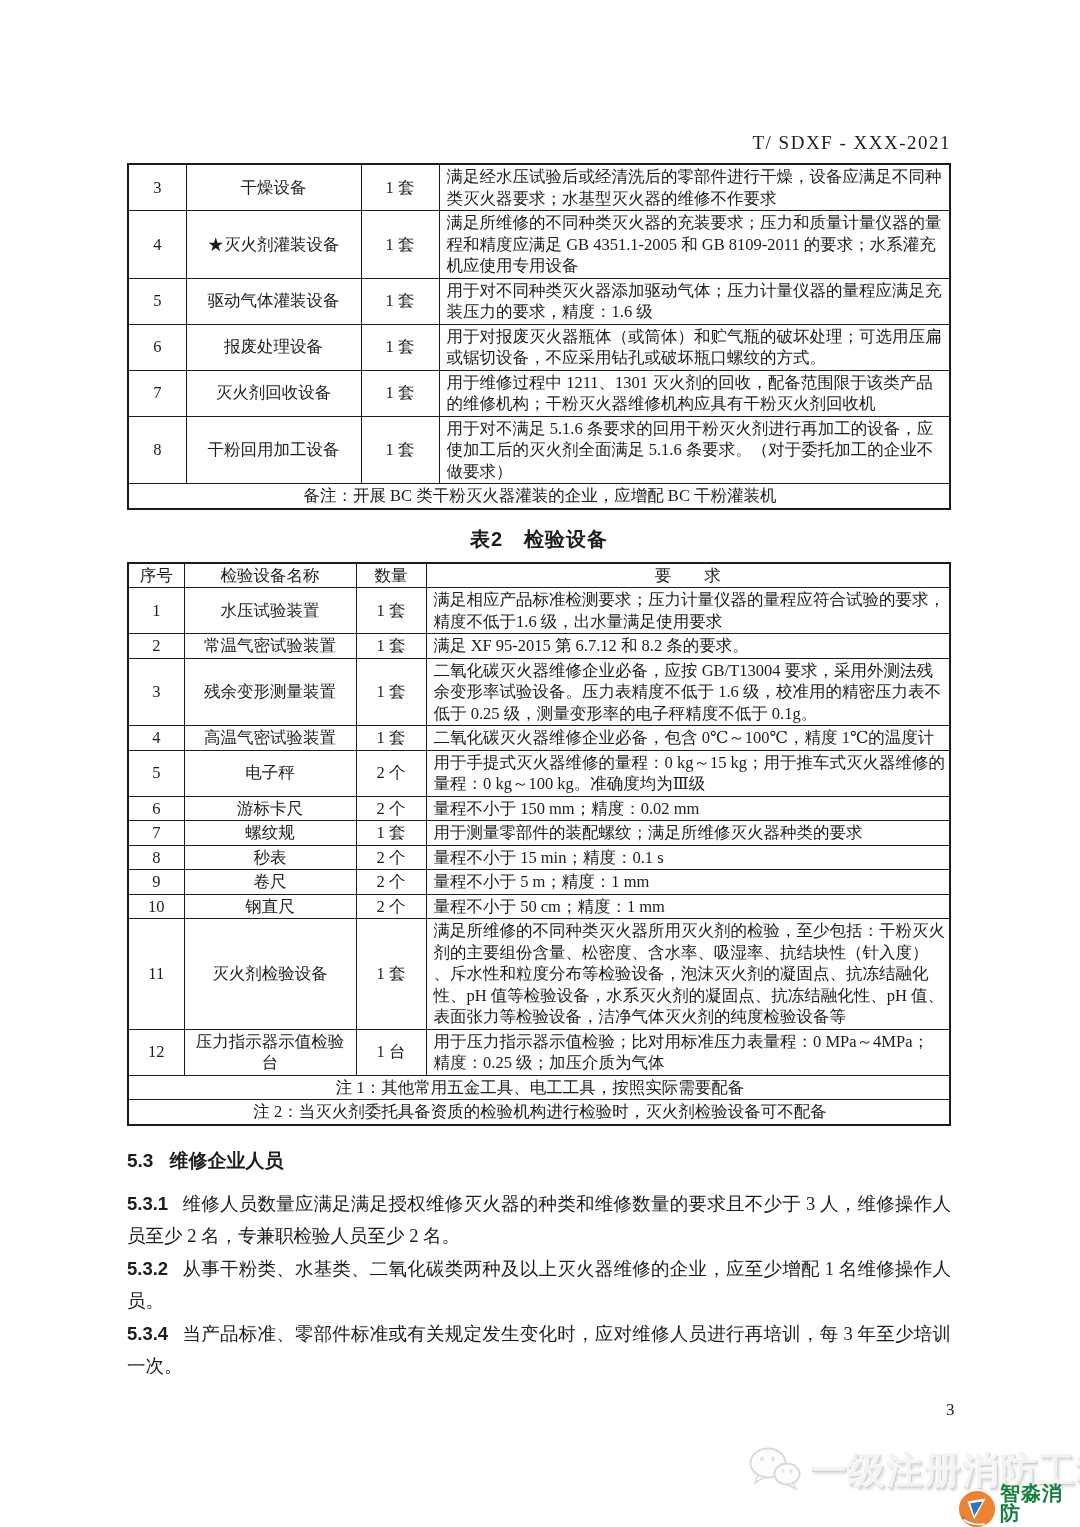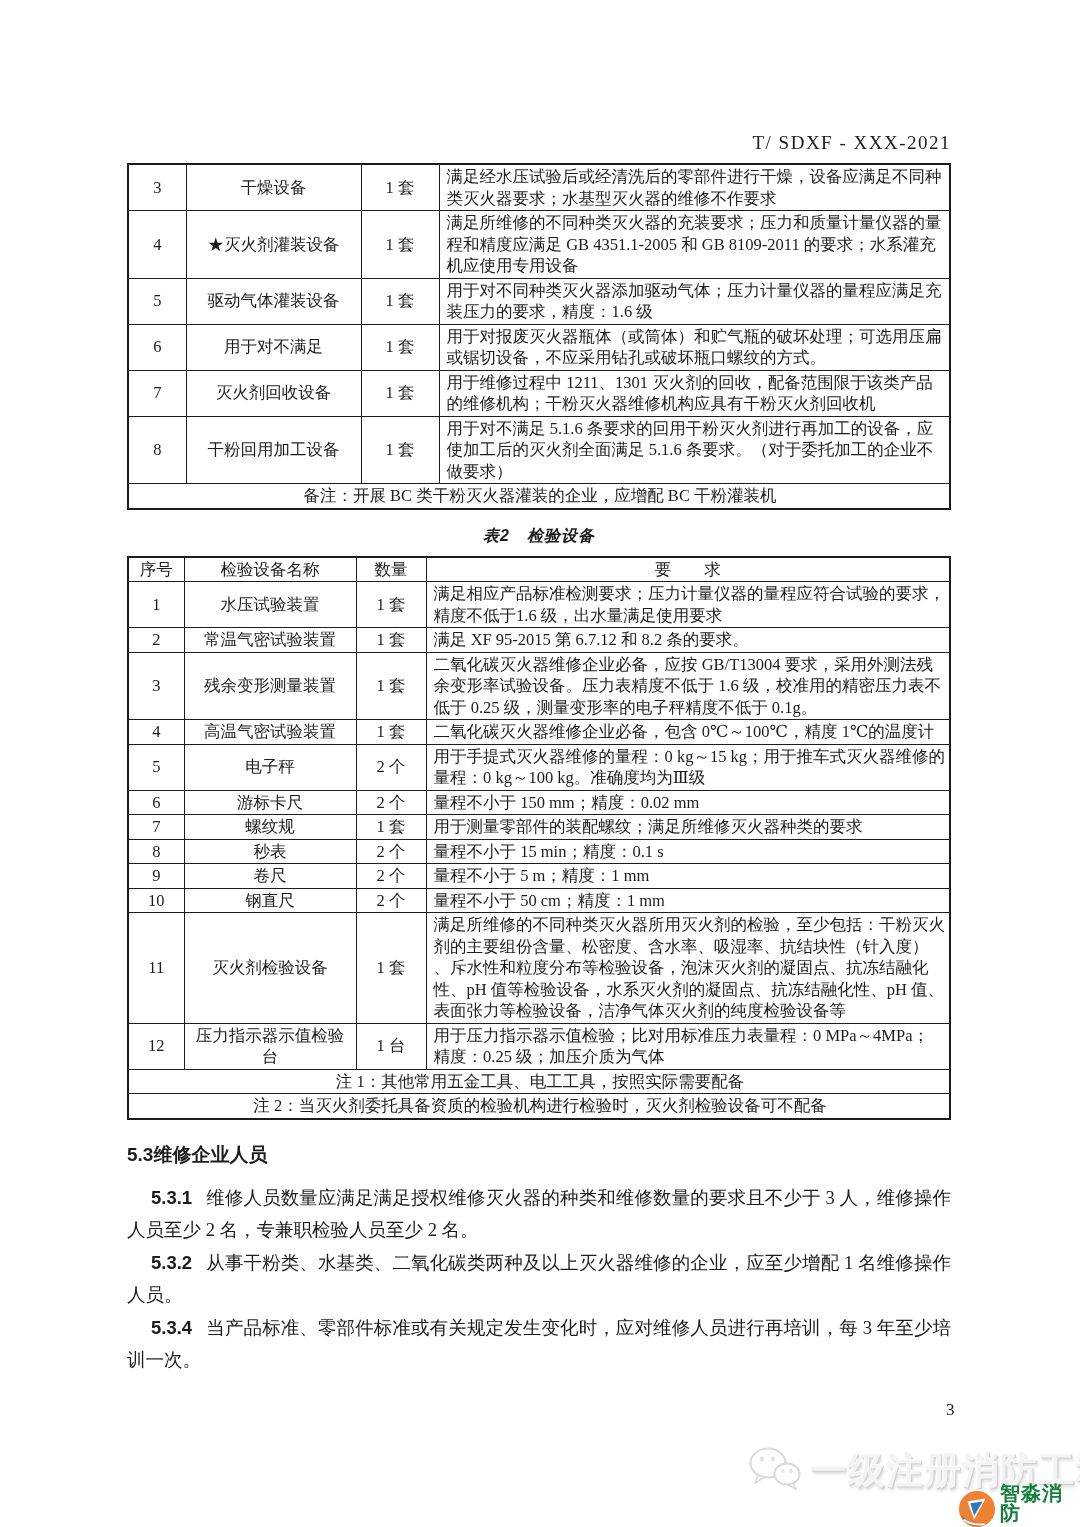--- a/index.html
+++ b/index.html
@@ -16,30 +16,30 @@
   .tbl { margin-top:9px; border:2px solid #1c1c1c; }
   .tbl td { border:1px solid #1c1c1c; padding:1px 5px; line-height:21.5px; vertical-align:middle; }
   .c-no   { text-align:center; }
   .c-name { text-align:center; }
   .c-qty  { text-align:center; }
   .c-req  { text-align:left; padding-left:7px !important; padding-right:4px !important; }
   .full-note td { text-align:center; padding-left:7px !important; }
   .hdr td { text-align:center; font-weight:normal; }
   .tbl2-title {
     text-align:center; font-family:"Liberation Sans","DejaVu Sans",sans-serif;
-    font-weight:bold; font-size:16px; margin:16px 0 8px 0; letter-spacing:1px;font-style:italic;
+    font-weight:bold; font-size:20px; margin:16px 0 8px 0; letter-spacing:1px;
   }
   .sec-heading {
     font-family:"Liberation Sans","DejaVu Sans",sans-serif; font-weight:bold;
     font-size:19px; margin:22px 0 14px 0;
   }
-  .sec-heading .num { margin-right:0; }
+  .sec-heading .num { margin-right:16px; }
   .clause { font-size:18.5px; line-height:32.5px; text-align:justify; margin:0; }
   .clause .num {
-    font-family:"Liberation Sans","DejaVu Sans",sans-serif; font-weight:bold; margin-right:14px;margin-left:24px;
+    font-family:"Liberation Sans","DejaVu Sans",sans-serif; font-weight:bold; margin-right:14px;
   }
   .page-num { position:absolute; top:1400px; left:946px; font-size:17px; }
   .footer-mark {
     position:absolute; top:1446px; left:748px; width:332px; display:flex;
     align-items:center; pointer-events:none;
   }
   .wm-text {
     font-family:"Liberation Sans","DejaVu Sans",sans-serif; font-weight:bold;
     font-size:37px; letter-spacing:1px; white-space:nowrap; color:#f3f3f3;
     text-shadow:-1px -1px 0 #ffffff, 1px 1px 0 #cfcfcf, 2px 3px 3px #dcdcdc;
@@ -83,21 +83,21 @@
         <td class="c-req">满足所维修的不同种类灭火器的充装要求；压力和质量计量仪器的量程和精度应满足 GB 4351.1-2005 和 GB 8109-2011 的要求；水系灌充机应使用专用设备</td>
       </tr>
       <tr>
         <td class="c-no">5</td>
         <td class="c-name">驱动气体灌装设备</td>
         <td class="c-qty">1 套</td>
         <td class="c-req">用于对不同种类灭火器添加驱动气体；压力计量仪器的量程应满足充装压力的要求，精度：1.6 级</td>
       </tr>
       <tr>
         <td class="c-no">6</td>
-        <td class="c-name">用于对不满足</td>
+        <td class="c-name">报废处理设备</td>
         <td class="c-qty">1 套</td>
         <td class="c-req">用于对报废灭火器瓶体（或筒体）和贮气瓶的破坏处理；可选用压扁或锯切设备，不应采用钻孔或破坏瓶口螺纹的方式。</td>
       </tr>
       <tr>
         <td class="c-no">7</td>
         <td class="c-name">灭火剂回收设备</td>
         <td class="c-qty">1 套</td>
         <td class="c-req">用于维修过程中 1211、1301 灭火剂的回收，配备范围限于该类产品的维修机构；干粉灭火器维修机构应具有干粉灭火剂回收机</td>
       </tr>
       <tr>

